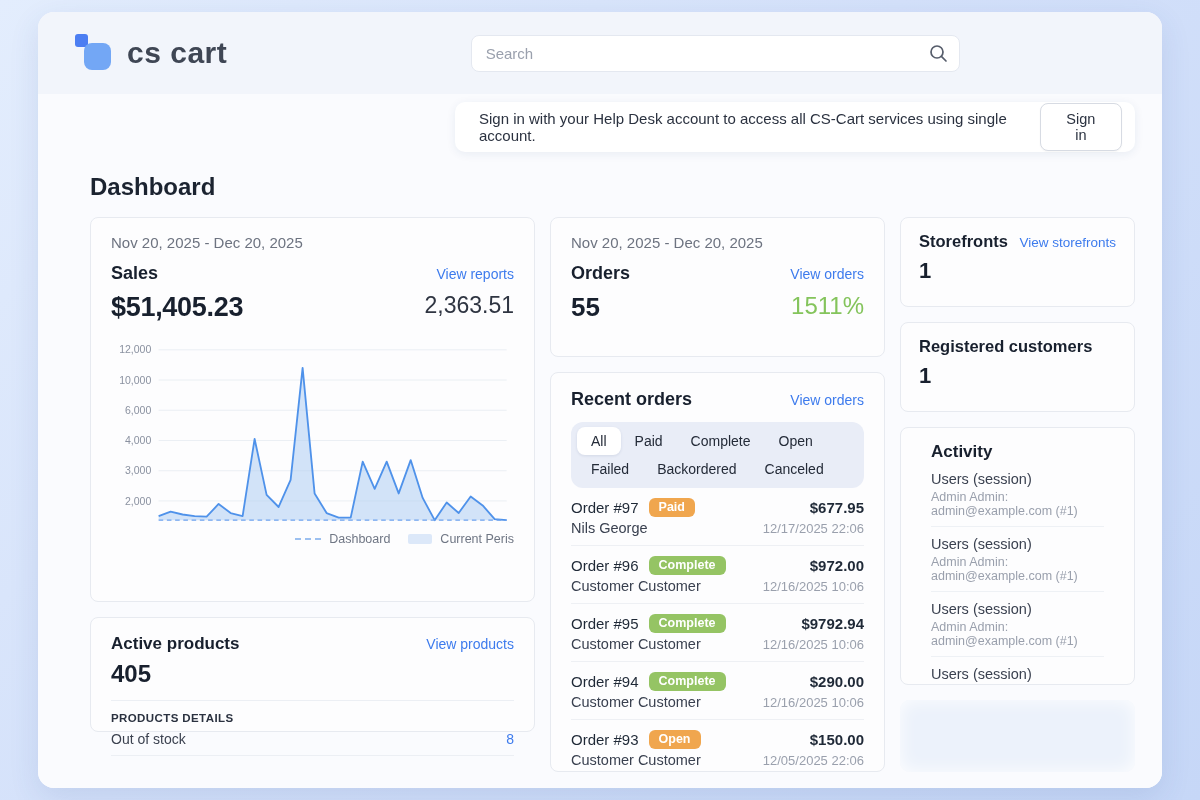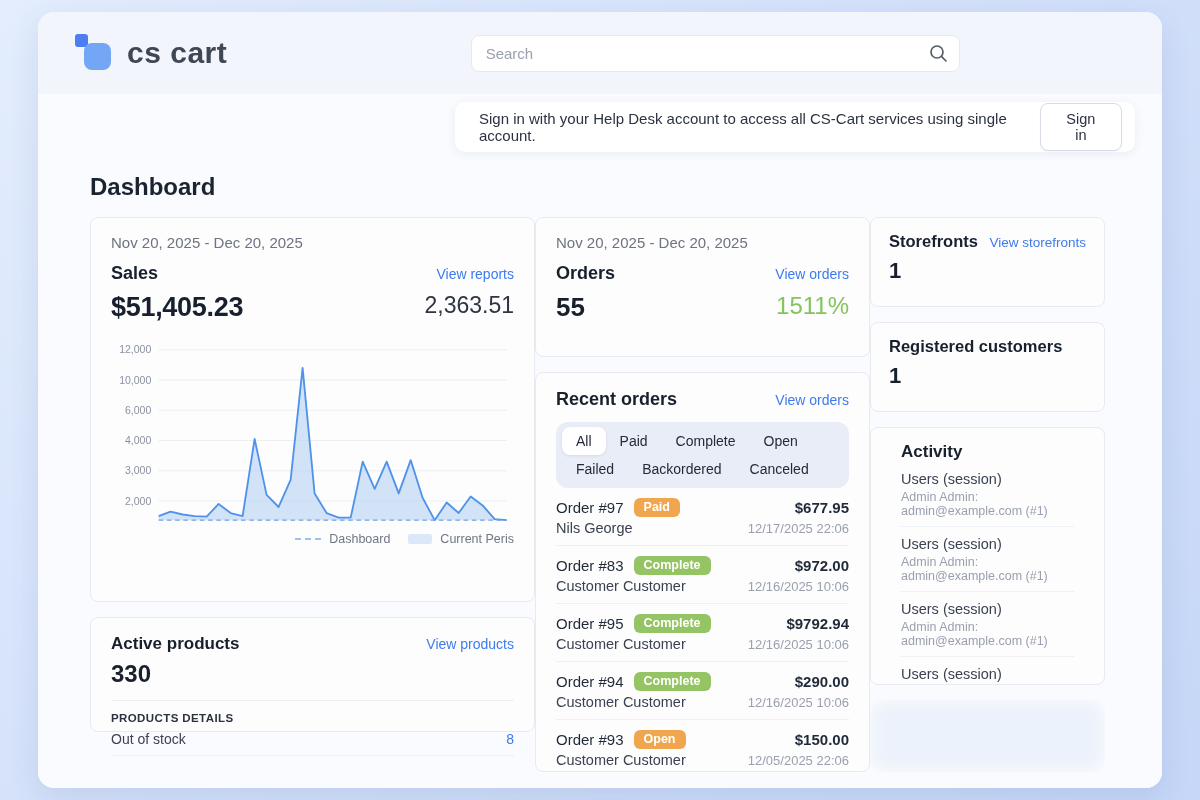--- a/index.html
+++ b/index.html
@@ -36,21 +36,21 @@
   .content { padding:8px 27px 0 52px; background:#fafbfe; height:694px; }
   .banner { margin-left:auto; width:680px; height:50px; background:#fff; border-radius:10px;
             box-shadow:0 2px 10px rgba(30,60,120,.08); display:flex; align-items:center;
             justify-content:space-between; padding:0 13px 0 24px; }
   .banner-text { font-size:15px; color:#2b3240; }
   .banner-btn { padding:7px 19px; background:#fff; border:1px solid #d7dbe3; border-radius:8px;
                 font-size:14.5px; color:#2b3240; cursor:pointer; box-shadow:0 1px 2px rgba(0,0,0,.04);
                 font-family:"Liberation Sans",sans-serif; }
   .page-title { font-size:24px; font-weight:700; color:#1b2330; margin:21px 0 16px; }
 
-  .grid { display:flex; }
+  .grid { display:flex; gap:15px; }
   .col-left { width:445px; } .col-mid { width:335px; } .col-right { width:235px; }
   .col-left,.col-mid,.col-right { display:flex; flex-direction:column; gap:15px; }
 
   .card { background:#fdfdfe; border:1px solid #e7eaf0; border-radius:8px; padding:16px 20px; }
 
   
   .card-sales { height:385px; }
   .date-range { font-size:15px; color:#6d7380; }
   .title-row { display:flex; justify-content:space-between; align-items:baseline; margin-top:12px; }
   .card-h2 { font-size:18px; font-weight:700; color:#18202e; }
@@ -180,21 +180,21 @@
             <span class="sw-fill"></span>
             <span>Current Peris</span>
           </div>
         </div>
 
         <div class="card card-products">
           <div class="title-row" style="margin-top:0;">
             <span class="card-h2" style="font-size:17px;">Active products</span>
             <a class="link">View products</a>
           </div>
-          <div class="count-md">330</div>
+          <div class="count-md">405</div>
           <div class="prod-divider">
             <div class="prod-label">PRODUCTS DETAILS</div>
             <div class="prod-row">
               <span>Out of stock</span>
               <a class="link" style="font-size:14px;">8</a>
             </div>
           </div>
         </div>
       </div>
 
@@ -235,21 +235,21 @@
                   <span class="o-price">$677.95</span>
                 </div>
                 <div class="o-line o-line2">
                   <span class="o-cust">Nils George</span>
                   <span class="o-date">12/17/2025 22:06</span>
                 </div>
               </div>
               <div class="order-row">
                 <div class="o-line">
                   <div class="o-left">
-                    <span class="o-id">Order #83</span>
+                    <span class="o-id">Order #96</span>
                     <span class="badge green">Complete</span>
                   </div>
                   <span class="o-price">$972.00</span>
                 </div>
                 <div class="o-line o-line2">
                   <span class="o-cust">Customer Customer</span>
                   <span class="o-date">12/16/2025 10:06</span>
                 </div>
               </div>
               <div class="order-row">

